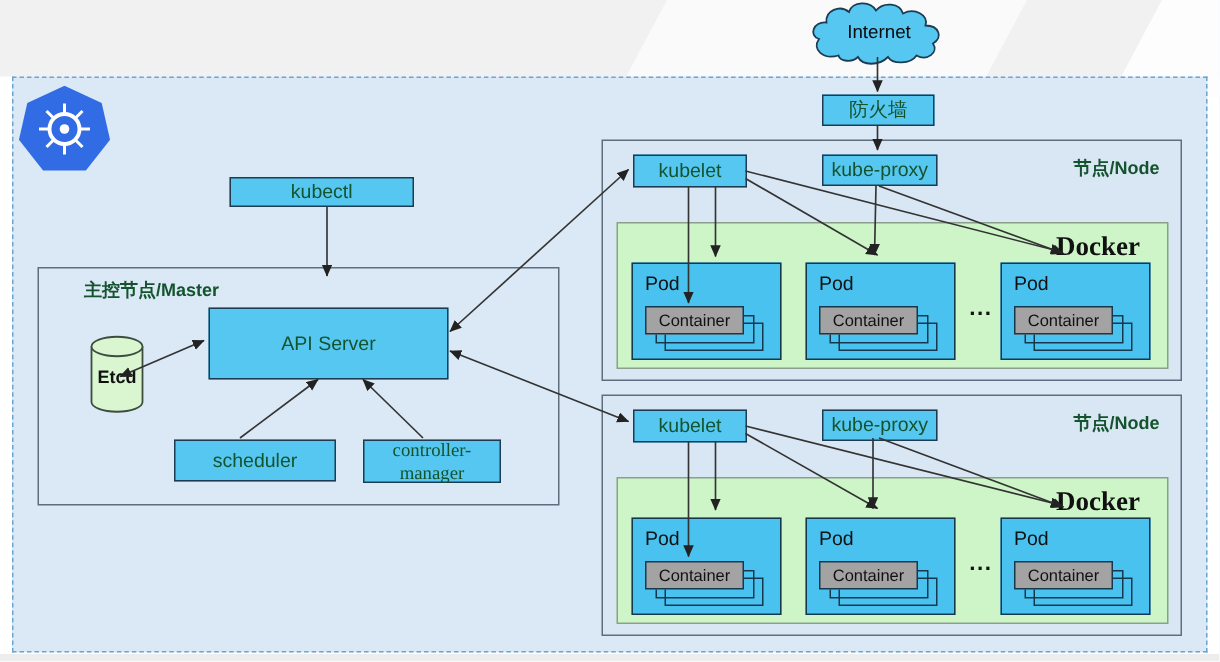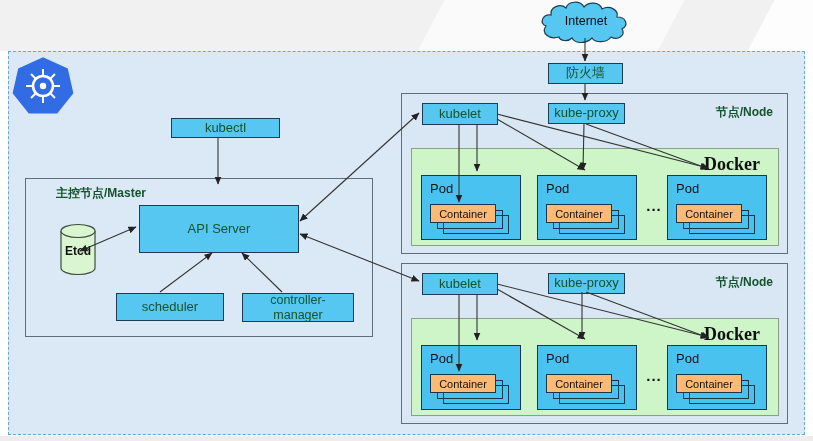--- a/index.html
+++ b/index.html
@@ -40,21 +40,21 @@
   .docker { position:absolute; left:9px; top:54px; width:368px; height:98px;
             background:#cdf5c8; border:1px solid #8aa08a; }
   .docker-label { position:absolute; right:18px; top:5px; font-size:18px; font-weight:bold;font-family:Liberation Serif, serif; }
   .pod { position:absolute; top:26px; width:100px; height:65px; background:#49c2f0; border:1px solid #16384e; }
   .pod-a { left:9px; } .pod-b { left:125px; } .pod-c { left:255px; }
   .pod-label { position:absolute; left:8px; top:5px; font-size:13px; }
   .cstack { position:absolute; left:8px; top:28px; width:82px; height:32px; }
   .cbox { position:absolute; width:66px; height:19px; border:1px solid #16384e; }
   .cbox.echo2 { left:13px; top:11px; background:transparent; }
   .cbox.echo1 { left:7px; top:6px; background:transparent; }
-  .cbox.front { left:0; top:0; background:#fdba74; display:flex; align-items:center; justify-content:center; font-size:11px; }
+  .cbox.front { left:0; top:0; background:#a3a3a3; display:flex; align-items:center; justify-content:center; font-size:11px; }
   .ellipsis { position:absolute; left:228px; top:48px; width:28px; text-align:center; font-weight:bold; font-size:15px; letter-spacing:1px; }
 
   .two-line { white-space:pre-line; }
 
   
   .cloud-wrap { position:absolute; left:537px; top:1px; width:98px; height:44px; }
   .cloud-label { position:absolute; left:0; top:13px; width:98px; text-align:center; font-size:12.5px; color:#0a0a0a; }
 
   svg.arrows { position:absolute; left:0; top:0; width:813px; height:441px; pointer-events:none; }
   svg.arrows line { stroke:#333; stroke-width:1.1; }
@@ -97,35 +97,35 @@
         <line x1="9" y1="9" x2="33" y2="33"></line>
         <line x1="33" y1="9" x2="9" y2="33"></line>
       </g>
       <circle cx="21" cy="21" r="10" fill="#326ce5" stroke="#fff" stroke-width="2.6"></circle>
       <circle cx="21" cy="21" r="3.2" fill="#fff"></circle>
     </svg>
   </div>
 
   <div class="bbox" style="left:548px; top:63px; width:75px; height:21px;">防火墙</div>
 
-  <div class="bbox" style="left:171px; top:118px; width:109px; height:20px;">kubectl</div>
+  <div class="bbox" style="left:153px; top:118px; width:123px; height:20px;">kubectl</div>
 
   <div class="master">
     <div class="sec-title" style="left:30px; top:6px;">主控节点/Master</div>
     <div class="bbox" style="left:157px; top:8px; width:74px; height:19px;margin-top:26px;">Auth</div>
     <div class="bbox" style="left:113px; top:26px; width:160px; height:48px;">API Server</div>
     <div class="etcd-wrap">
       <svg width="40" height="54" viewBox="0 0 40 54">
         <path d="M3,8 L3,45 A17,6.5 0 0 0 37,45 L37,8" fill="#d9f6d1" stroke="#3d4d3d" stroke-width="1.2"></path>
         <ellipse cx="20" cy="8" rx="17" ry="6.5" fill="#d9f6d1" stroke="#3d4d3d" stroke-width="1.2"></ellipse>
       </svg>
       <div class="etcd-label">Etcd</div>
     </div>
     <div class="bbox" style="left:90px; top:114px; width:108px; height:28px;">scheduler</div>
-    <div class="bbox two-line" style="left:216px; top:114px; width:112px; height:29px; font-size:12.5px;">controller-
+    <div class="bbox two-line" style="left:216px; top:114px; width:92px; height:29px; font-size:12.5px;font-family:Liberation Serif, serif;">controller-
 manager</div>
   </div>
 
   <div class="node node-1">
     <div class="sec-title" style="right:14px; top:10px;">节点/Node</div>
     <div class="bbox" style="left:20px; top:9px; width:76px; height:22px;">kubelet</div>
     <div class="bbox" style="left:146px; top:9px; width:77px; height:21px;">kube-proxy</div>
     <div class="docker">
       <div class="docker-label">Docker</div>
       <div class="pod pod-a">

